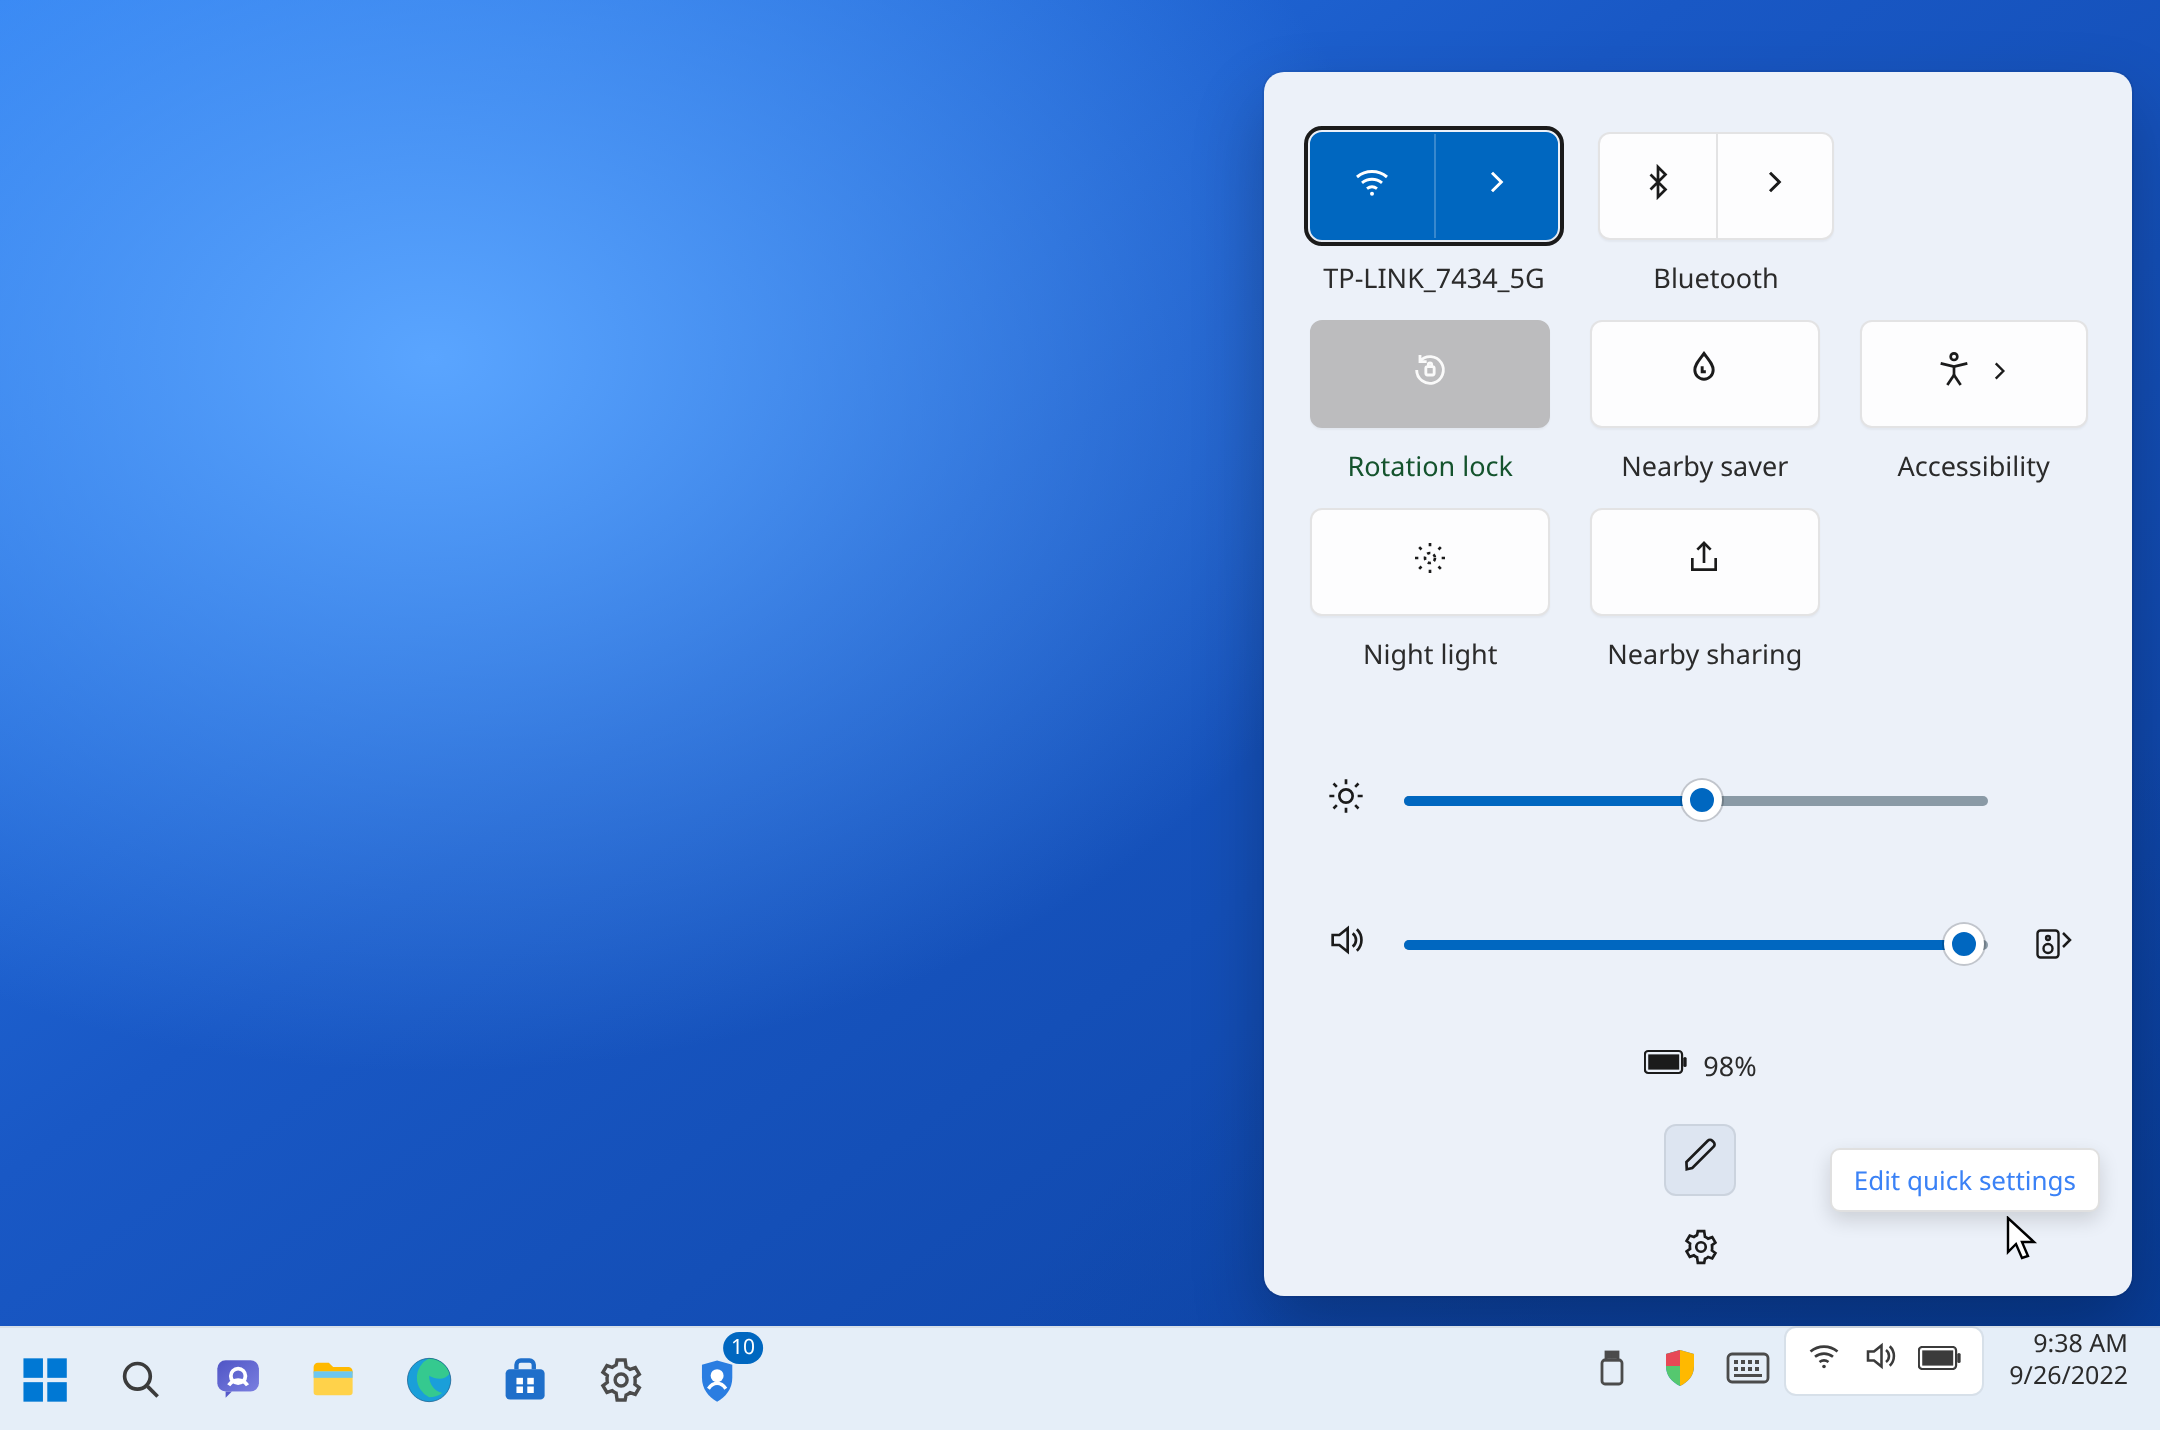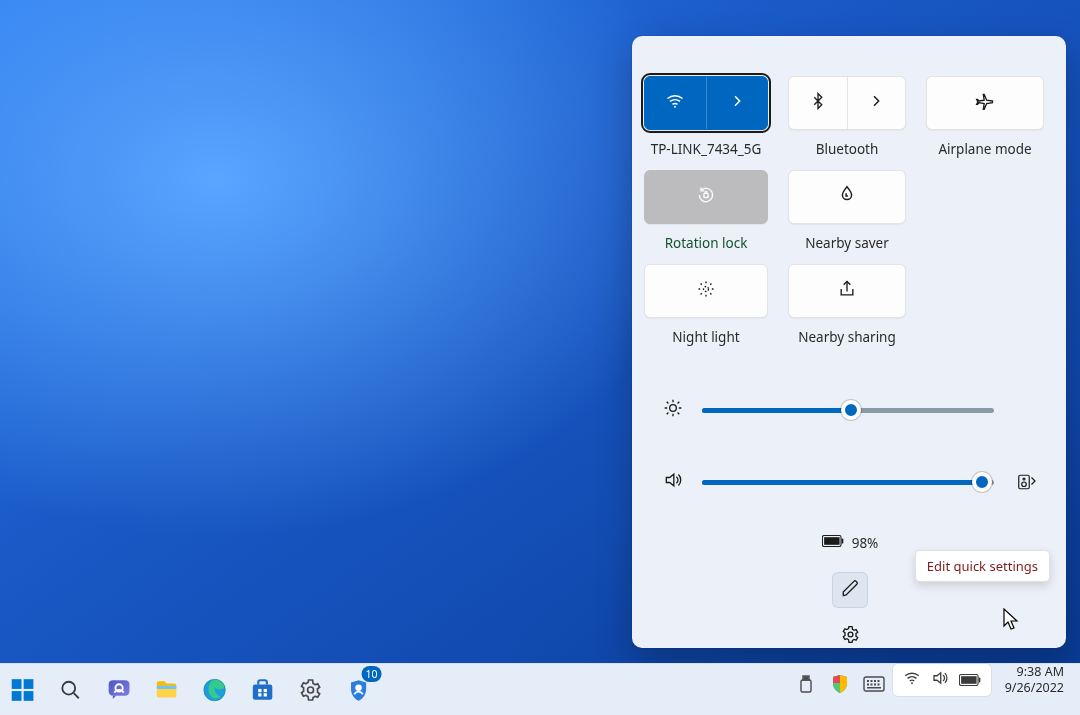--- a/index.html
+++ b/index.html
@@ -28,21 +28,21 @@
     right: 14px;
     top: 36px;
     width: 434px;
     height: 612px;
     background: #ecf1f9;
     border-radius: 10px;
     box-shadow: 0 16px 36px rgba(0,0,0,.24), 0 0 0 1px rgba(0,0,0,.06);
     display: flex;
     flex-direction: column;
   }
-  .tiles { padding: 30px 22px 8px 12px; margin-top: 10px; }
+  .tiles { padding: 30px 22px 8px 23px; }
   .tile-row { display: flex; gap: 20px; margin-bottom: 12px; }
   .tile-col { width: 118px; }
   .tile-col:first-child { width: 124px; }
   .tile-row > .tile-col:nth-child(2){ width:118px; }
   .tile-row > .tile-col:nth-child(3){ width:118px; }
   .tile-btn {
     width: 100%; height: 54px;
     background: #fdfdfe;
     border: 1px solid rgba(0,0,0,.10);
     border-radius: 6px;
@@ -76,23 +76,23 @@
   .after-slider { width:24px; display:flex; justify-content:center; }
 
   .qs-divider { height:1px; background: rgba(0,0,0,.12); margin-top:6px;}
   .qs-footer { display:flex; align-items:center; padding:10px 20px 12px 22px; gap:10px;flex-direction:column;}
   .qs-footer .batt { display:flex; align-items:center; gap:8px; font-size:13.5px; color:#2b2b2b;}
   .qs-footer .spacer { flex:1; }
   .footer-btn { width:36px; height:36px; border-radius:6px; display:flex; align-items:center; justify-content:center; }
   .footer-btn.hl { background:#dde5f1; box-shadow: inset 0 0 0 1px rgba(0,0,0,.08); }
 
   .tooltip {
-    position:absolute; right:16px; top:514px;
+    position:absolute; right:16px; top:538px;
     background:#fff; border:1px solid rgba(0,0,0,.12);
-    border-radius:5px; padding:6px 11px; font-size:13px; color:#7f1d1d;
+    border-radius:5px; padding:6px 11px; font-size:13px; color:#3b82f6;
     box-shadow:0 4px 10px rgba(0,0,0,.14);
   }
 
   
   .taskbar {
     position:absolute; left:0; bottom:0; width:100%; height:52px;
     background:#e5eef8; border-top:1px solid rgba(0,0,0,.06);
     display:flex; align-items:center;
   }
   .tb-center { position:absolute; left:50%; transform:translateX(-142%); display:flex; align-items:center; gap:6px; height:100%; padding-left:4px;}
@@ -161,30 +161,20 @@
             <span>
               <svg width="16" height="16" viewBox="0 0 24 24" fill="none" stroke="#1b1b1b" stroke-width="2.2">
                   <path d="M9 5l7 7-7 7"></path>
                 </svg>
             </span>
           </div>
         </div>
         <div class="tile-label">Bluetooth</div>
       </div>
 
-      <div class="tile-col">
-        <div class="tile-btn">
-          <span>
-            <svg width="20" height="20" viewBox="0 0 24 24" fill="none" stroke="#1b1b1b" stroke-width="1.6">
-                <path d="M21 12l-7-1-3-7h-1l1 7-6 1-2-2H2l1.5 3L2 16h1l2-2 6 1-1 7h1l3-7 7-1z"></path>
-              </svg>
-          </span>
-        </div>
-        <div class="tile-label">Airplane mode</div>
-      </div>
     </div>
 
     <div class="tile-row">
       <div class="tile-col">
         <div class="tile-btn disabled">
           <span>
             <svg width="20" height="20" viewBox="0 0 24 24" fill="none" stroke="#fafafa" stroke-width="1.7">
                 <path d="M4 12a8 8 0 1 0 2-5.3"></path>
                 <path d="M6 3v4h4"></path>
                 <rect x="9.5" y="10" width="5" height="5" rx="1"></rect>
@@ -197,20 +187,39 @@
       <div class="tile-col">
         <div class="tile-btn">
           <span>
             <svg width="22" height="22" viewBox="0 0 24 24" fill="none" stroke="#1b1b1b" stroke-width="1.6">
                 <path d="M12 3c3 4 5 6 5 9a5 5 0 0 1-10 0c0-3 2-5 5-9z"></path>
                 <path d="M11 10v3h2"></path>
               </svg>
           </span>
         </div>
         <div class="tile-label">Nearby saver</div>
+      </div>
+      <div class="tile-col">
+        <div class="tile-btn" style="justify-content:center;gap:6px;">
+          <span>
+            <svg width="20" height="20" viewBox="0 0 24 24" fill="none" stroke="#1b1b1b" stroke-width="1.6">
+                <circle cx="12" cy="4" r="2"></circle>
+                <path d="M4 8l8 2 8-2"></path>
+                <path d="M12 10v5"></path>
+                <path d="M12 15l-4 6"></path>
+                <path d="M12 15l4 6"></path>
+              </svg>
+          </span>
+          <span>
+            <svg width="13" height="13" viewBox="0 0 24 24" fill="none" stroke="#1b1b1b" stroke-width="2.2">
+                <path d="M9 5l7 7-7 7"></path>
+              </svg>
+          </span>
+        </div>
+        <div class="tile-label">Accessibility</div>
       </div>
     </div>
 
     <div class="tile-row">
       <div class="tile-col">
         <div class="tile-btn">
           <span>
             <svg width="20" height="20" viewBox="0 0 24 24" fill="none" stroke="#1b1b1b" stroke-width="1.6">
                 <circle cx="12" cy="12" r="3" stroke-dasharray="2 2"></circle>
                 <path d="M12 3v2M12 19v2M3 12h2M19 12h2M5.5 5.5l1.4 1.4M17.1 17.1l1.4 1.4M5.5 18.5l1.4-1.4M17.1 6.9l1.4-1.4"></path>

